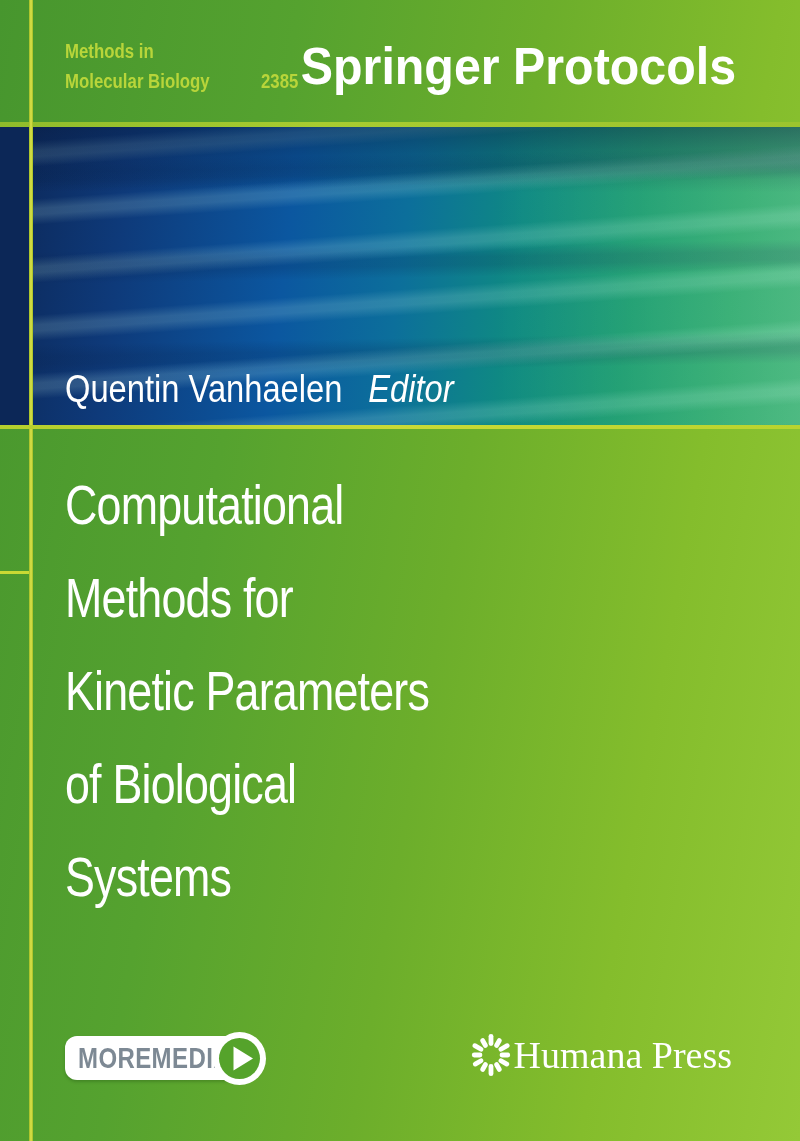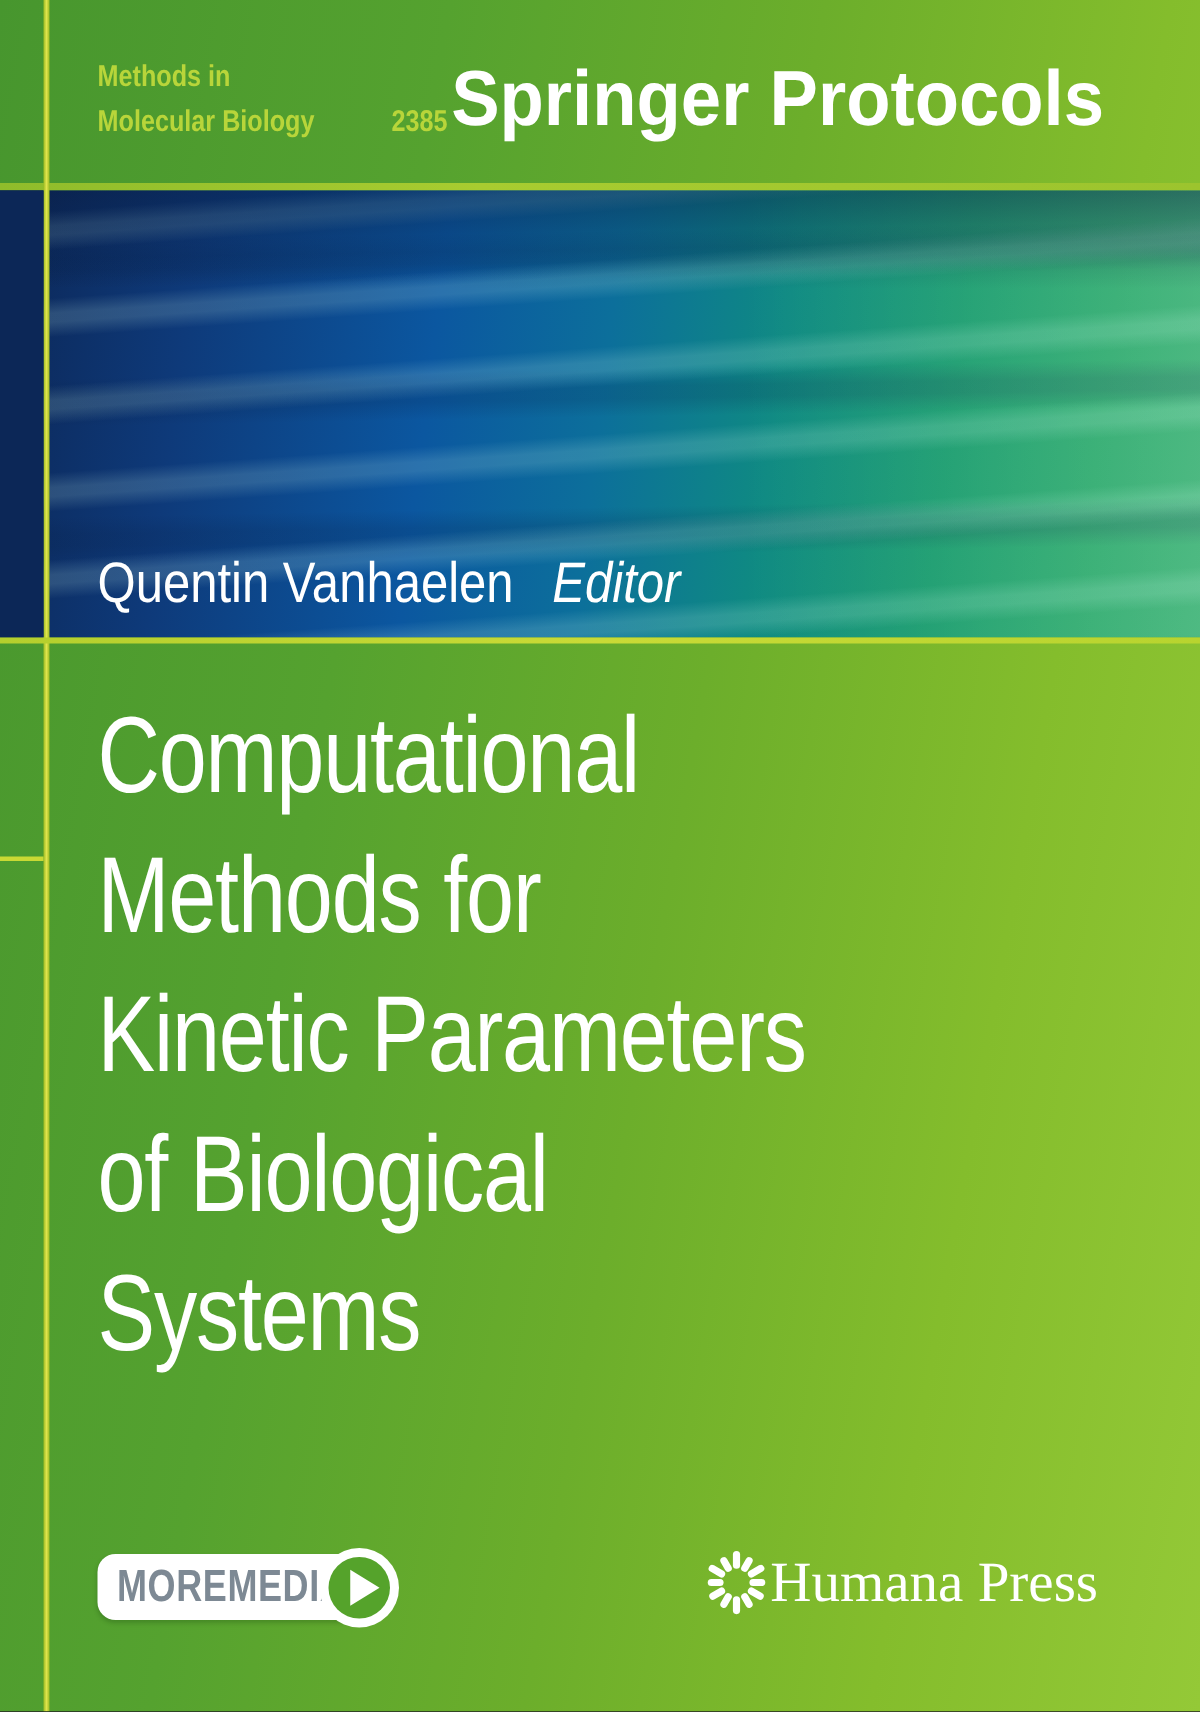--- a/index.html
+++ b/index.html
@@ -78,21 +78,21 @@
   .author{
     position:absolute;left:65px;top:368px;color:#ffffff;z-index:4;
     font-size:38px;font-weight:400;
   }
   .author .condensed{transform:scaleX(0.86);}
   .author .role{font-style:italic;margin-left:30px;font-weight:400;}
 
   
   .title{
     position:absolute;left:65px;top:458px;color:#ffffff;z-index:4;
-    font-size:72px;font-weight:500;line-height:93px;letter-spacing:-1px;
+    font-size:56px;font-weight:500;line-height:93px;letter-spacing:-1px;
   }
   .title .line{height:93px;}
   .title .condensed{transform:scaleX(0.80);}
 
   
   .badge{position:absolute;left:65px;top:1034px;width:205px;height:49px;z-index:4;}
   .badge .pill{
     position:absolute;left:0;top:2px;width:172px;height:44px;border-radius:12px;
     background:#ffffff;box-shadow:0 2px 3px rgba(20,60,10,0.25);
     display:flex;align-items:center;padding-left:13px;box-sizing:border-box;

